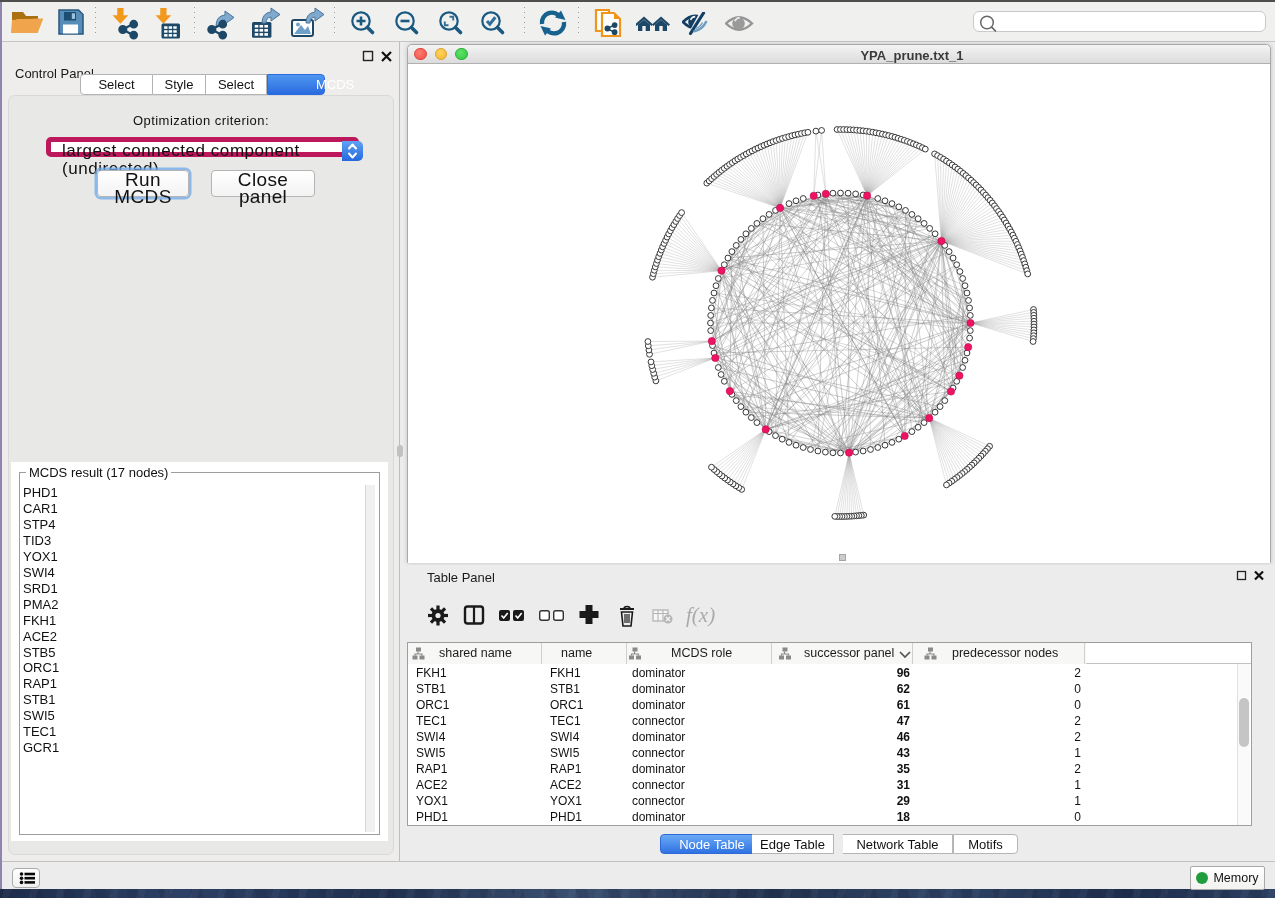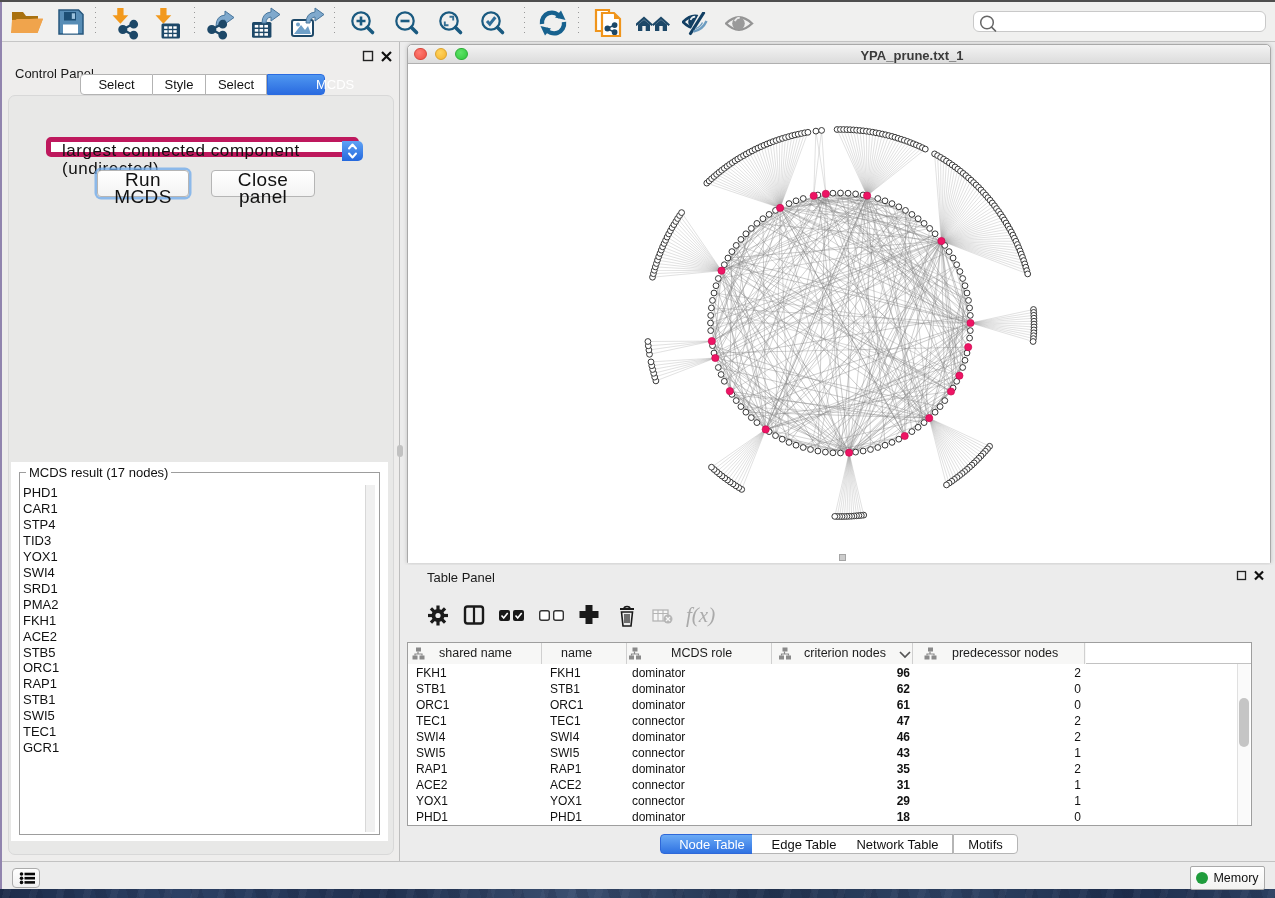--- a/index.html
+++ b/index.html
@@ -253,20 +253,21 @@
       <rect x="1.5" y="1.5" width="9" height="9" fill="none" stroke="#222" stroke-width="1.4"></rect>
       <path d="M20,2 L29,11 M29,2 L20,11" stroke="#111" stroke-width="2.2"></path>
     </svg>
     <div id="cpinner"></div>
     <div id="cptabs">
       <div class="tab" style="left:0;width:73px;border-radius:4px 0 0 4px">Select</div>
       <div class="tab" style="left:73px;width:53px;border-left:none">Style</div>
       <div class="tab" style="left:126px;width:61px;border-left:none">Select</div>
       <div class="tab sel" style="left:187px;width:58px;border-radius:0 4px 4px 0">MCDS</div>
     </div>
+    <div id="optlabel">Optimization criterion:</div>
     <div id="combo">largest connected component (undirected)
       <div id="combobtn"><svg width="21" height="20">
         <path d="M7,7.5 L10.5,3.5 L14,7.5" fill="none" stroke="#fff" stroke-width="2" stroke-linecap="round" stroke-linejoin="round"></path>
         <path d="M7,12.5 L10.5,16.5 L14,12.5" fill="none" stroke="#fff" stroke-width="2" stroke-linecap="round" stroke-linejoin="round"></path>
       </svg></div>
     </div>
     <div class="btn" id="runbtn">Run MCDS</div>
     <div class="btn" id="closebtn">Close panel</div>
     <div id="mcdsbox">
       <div id="mcdsborder"></div>
@@ -1155,21 +1156,21 @@
       <div id="thead">
           <div style="position:absolute;left:0;top:0;width:677.5px;height:21px;background:#f7f7f6"></div>
           <div class="hcol" style="left:0px;width:134.3px"></div>
           <div class="hcol" style="left:134.3px;width:84.39999999999998px"></div>
           <div class="hcol" style="left:218.7px;width:145.0px"></div>
           <div class="hcol" style="left:363.7px;width:141.7px"></div>
           <div class="hcol" style="left:505.4px;width:172.10000000000002px"></div>
           <span style="position:absolute;left:31px;top:3px">shared name</span>
           <span style="position:absolute;left:153px;top:3px">name</span>
           <span style="position:absolute;left:263px;top:3px">MCDS role</span>
-          <span style="position:absolute;left:396px;top:3px">criterion nodes</span>
+          <span style="position:absolute;left:396px;top:3px">successor panel</span>
           <span style="position:absolute;left:544px;top:3px">predecessor nodes</span>
           <svg class="abs" style="left:0;top:0" width="843" height="21" viewBox="0 0 843 21">
             <g transform="translate(4.5,4.5)" fill="#8a8a8a">
               <rect x="3.5" y="0" width="5" height="4"></rect>
               <rect x="0" y="8" width="5" height="4"></rect>
               <rect x="7" y="8" width="5" height="4"></rect>
               <path d="M5.5,4 v2.5 M2.5,8 v-1.5 h7 v1.5" fill="none" stroke="#8a8a8a" stroke-width="1.2"></path>
             </g>
             <g transform="translate(221,4.5)" fill="#8a8a8a">
               <rect x="3.5" y="0" width="5" height="4"></rect>
@@ -1261,21 +1262,21 @@
           <span class="c3">dominator</span>
           <span class="c4">18</span>
           <span class="c5">0</span>
         </div>
       <div id="tscroll">
           <div id="tthumb"></div>
         </div>
     </div>
     <div id="tptabs">
       <div class="btab sel" style="left:0;width:104px;border-radius:4px 0 0 4px">Node Table</div>
-      <div class="btab" style="left:92px;width:105px;border-left:none">Edge Table</div>
+      <div class="btab" style="left:92px;width:82px;border-left:none">Edge Table</div>
       <div class="btab" style="left:183px;width:110px;border-left:none">Network Table</div>
       <div class="btab" style="left:293px;width:65px;border-radius:0 4px 4px 0">Motifs</div>
     </div>
   </div>
 
   <div id="statusbar">
     <div id="listbtn">
         <svg width="26" height="18" style="position:absolute;left:1px;top:0px">
           <g fill="#0a0a0a">
             <circle cx="7.5" cy="5" r="1.8"></circle>

